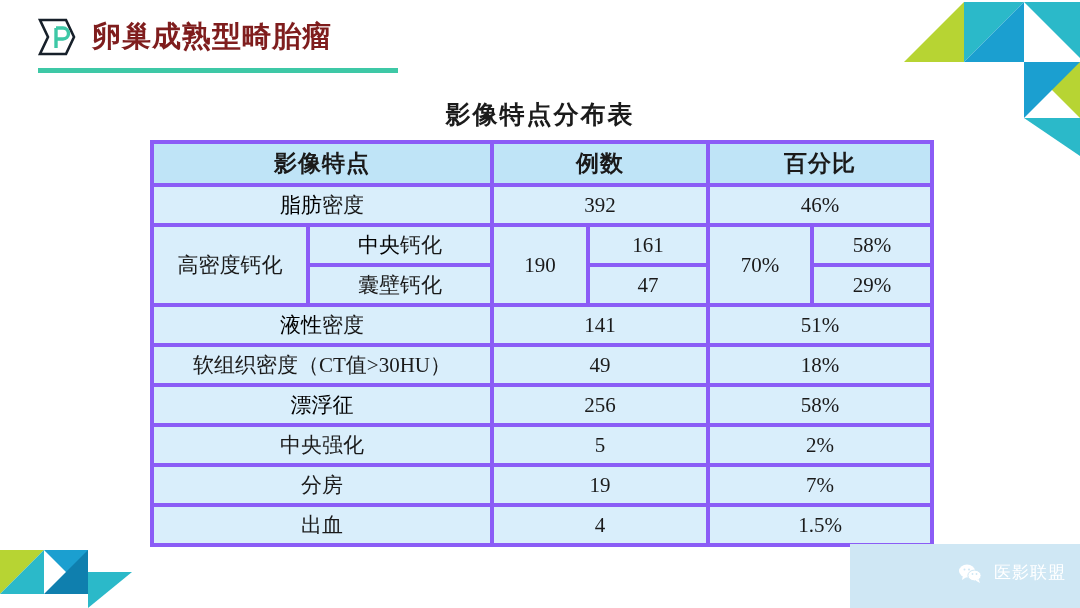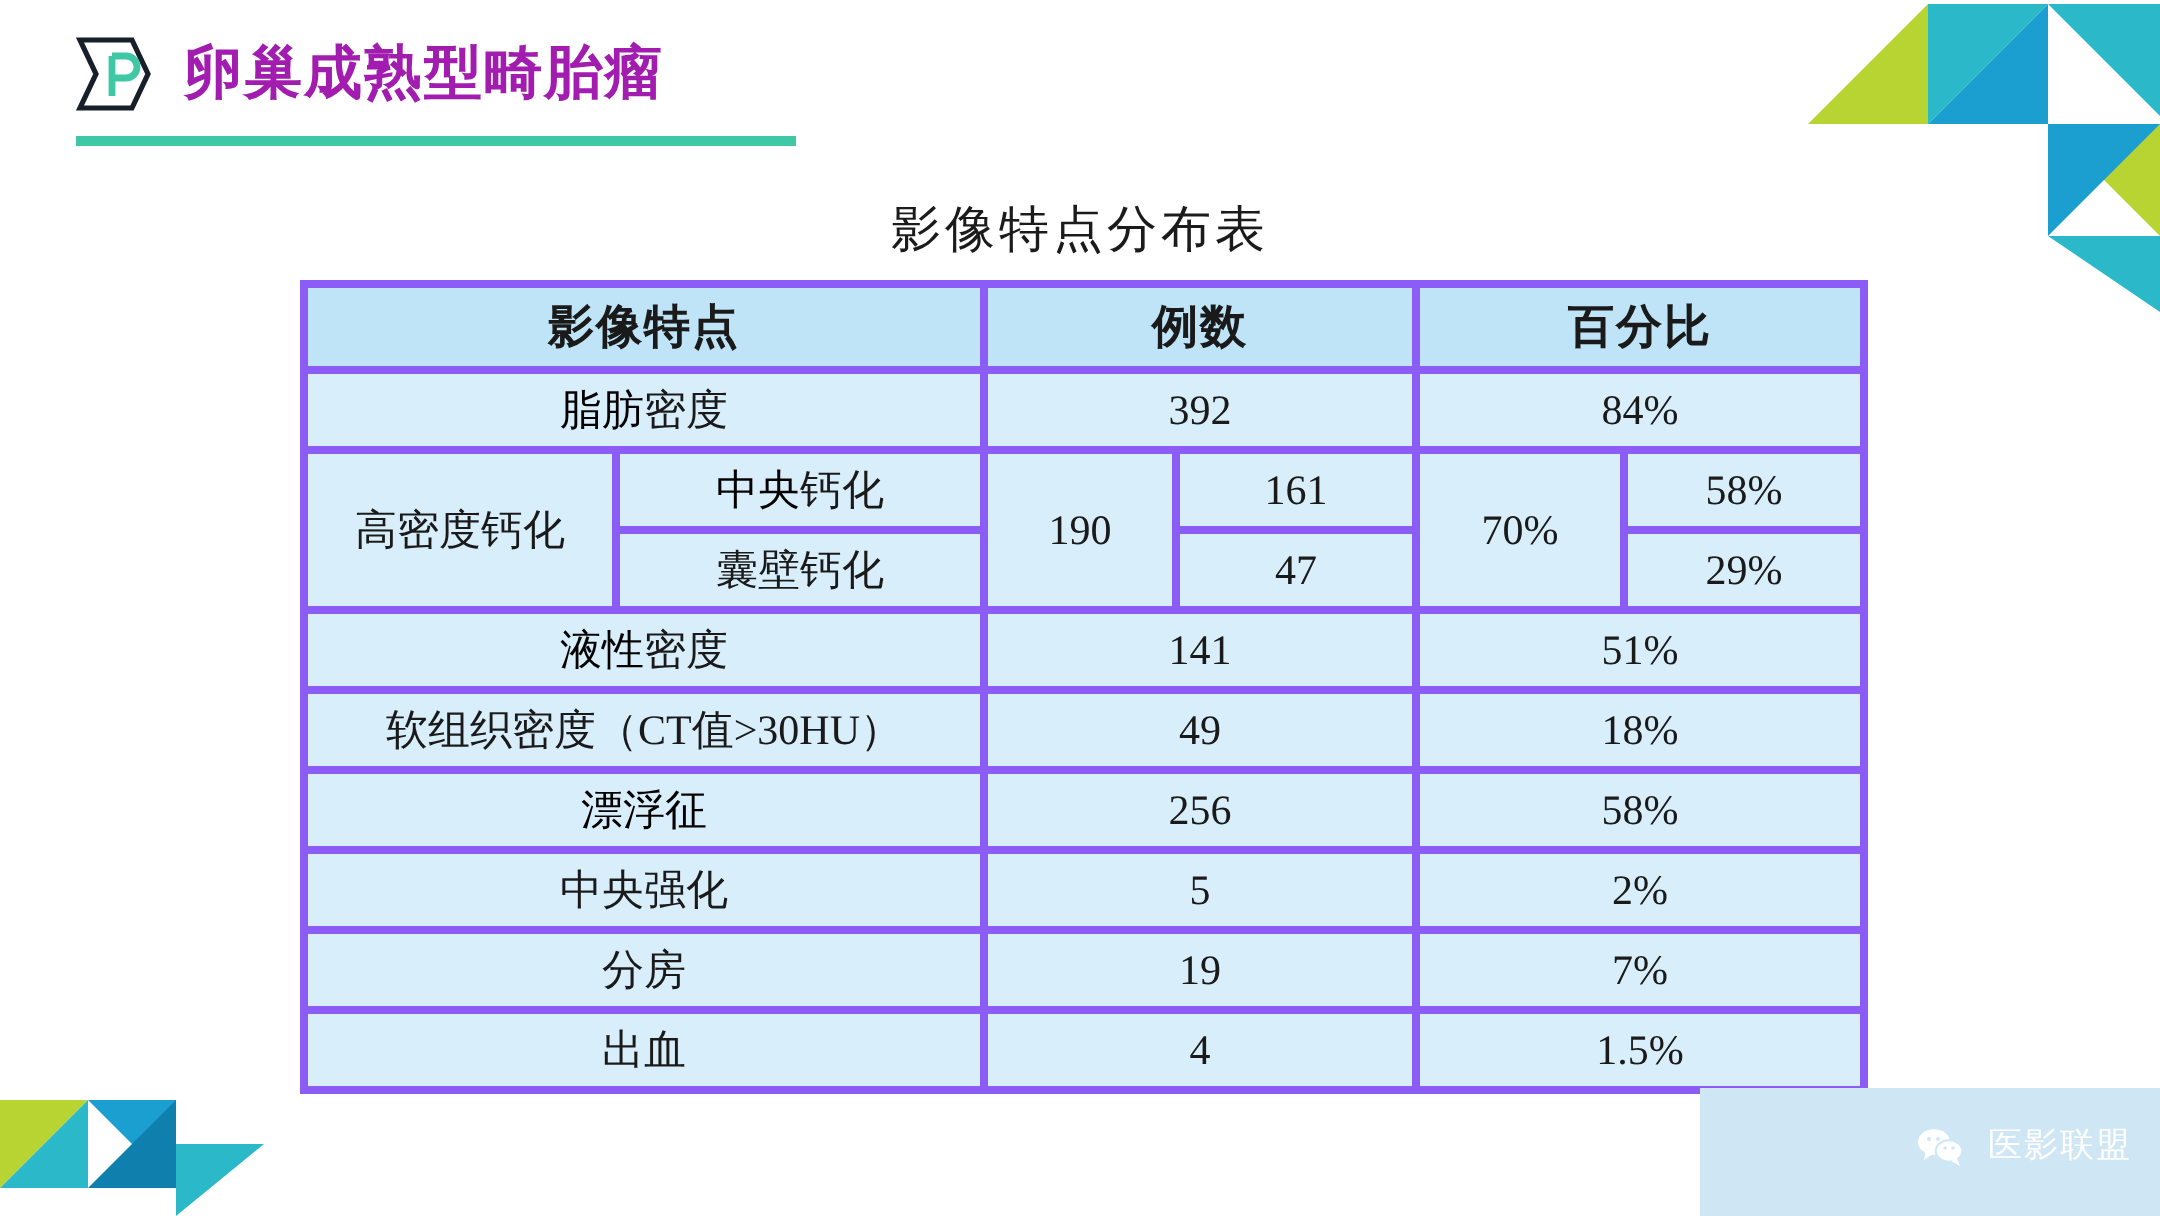--- a/index.html
+++ b/index.html
@@ -25,21 +25,21 @@
     width: 42px;
     height: 46px;
     position: relative;
     margin-right: 14px;
   }
   .header-icon svg { display: block; }
   .header-title {
     font-family: "Liberation Sans", sans-serif;
     font-weight: bold;
     font-size: 29px;
-    color: #a21caf;
+    color: #7f1d1d;
     letter-spacing: 1px;
     white-space: nowrap;
   }
   .header-underline {
     position: absolute;
     left: 38px;
     top: 68px;
     width: 360px;
     height: 5px;
     background: #3ec8a6;
@@ -62,21 +62,21 @@
   }
 
   
   .table-title {
     position: absolute;
     left: 0;
     right: 0;
     top: 98px;
     text-align: center;
     font-size: 25px;
-    font-weight: normal;
+    font-weight: bold;
     font-family: "Liberation Serif", serif;
     color: #1b1b1b;
     letter-spacing: 2px;
   }
 
   
   .table-wrap {
     position: absolute;
     left: 150px;
     top: 140px;
@@ -187,21 +187,21 @@
         <th colspan="2">影像特点</th>
         <th colspan="2">例数</th>
         <th colspan="2">百分比</th>
       </tr>
     </thead>
     <tbody>
 
       <tr>
         <td colspan="2" class="cell-h40"><span class="r-red">脂肪</span><span>密度</span></td>
         <td colspan="2" class="cell-h40">392</td>
-        <td colspan="2" class="cell-h40">84%</td>
+        <td colspan="2" class="cell-h40">46%</td>
       </tr>
 
       <tr>
         <td rowspan="2" class="nowrap">高密度钙化</td>
         <td class="cell-h40"><span class="r-red">中央</span><span>钙化</span></td>
         <td rowspan="2">190</td>
         <td class="cell-h40">161</td>
         <td rowspan="2">70%</td>
         <td class="cell-h40">58%</td>
       </tr>

